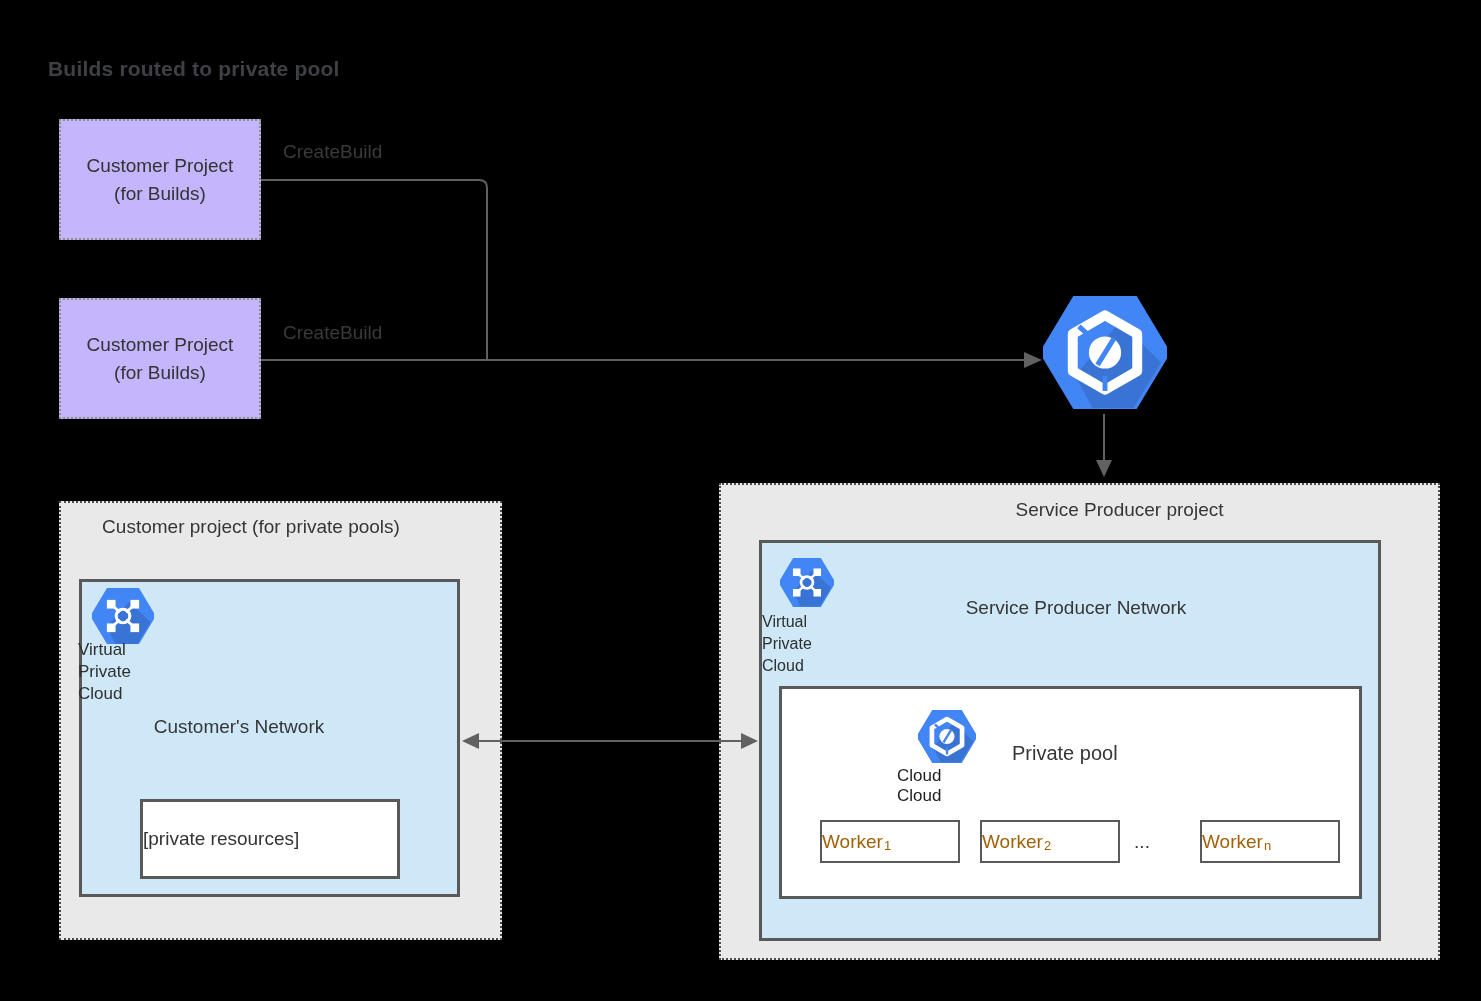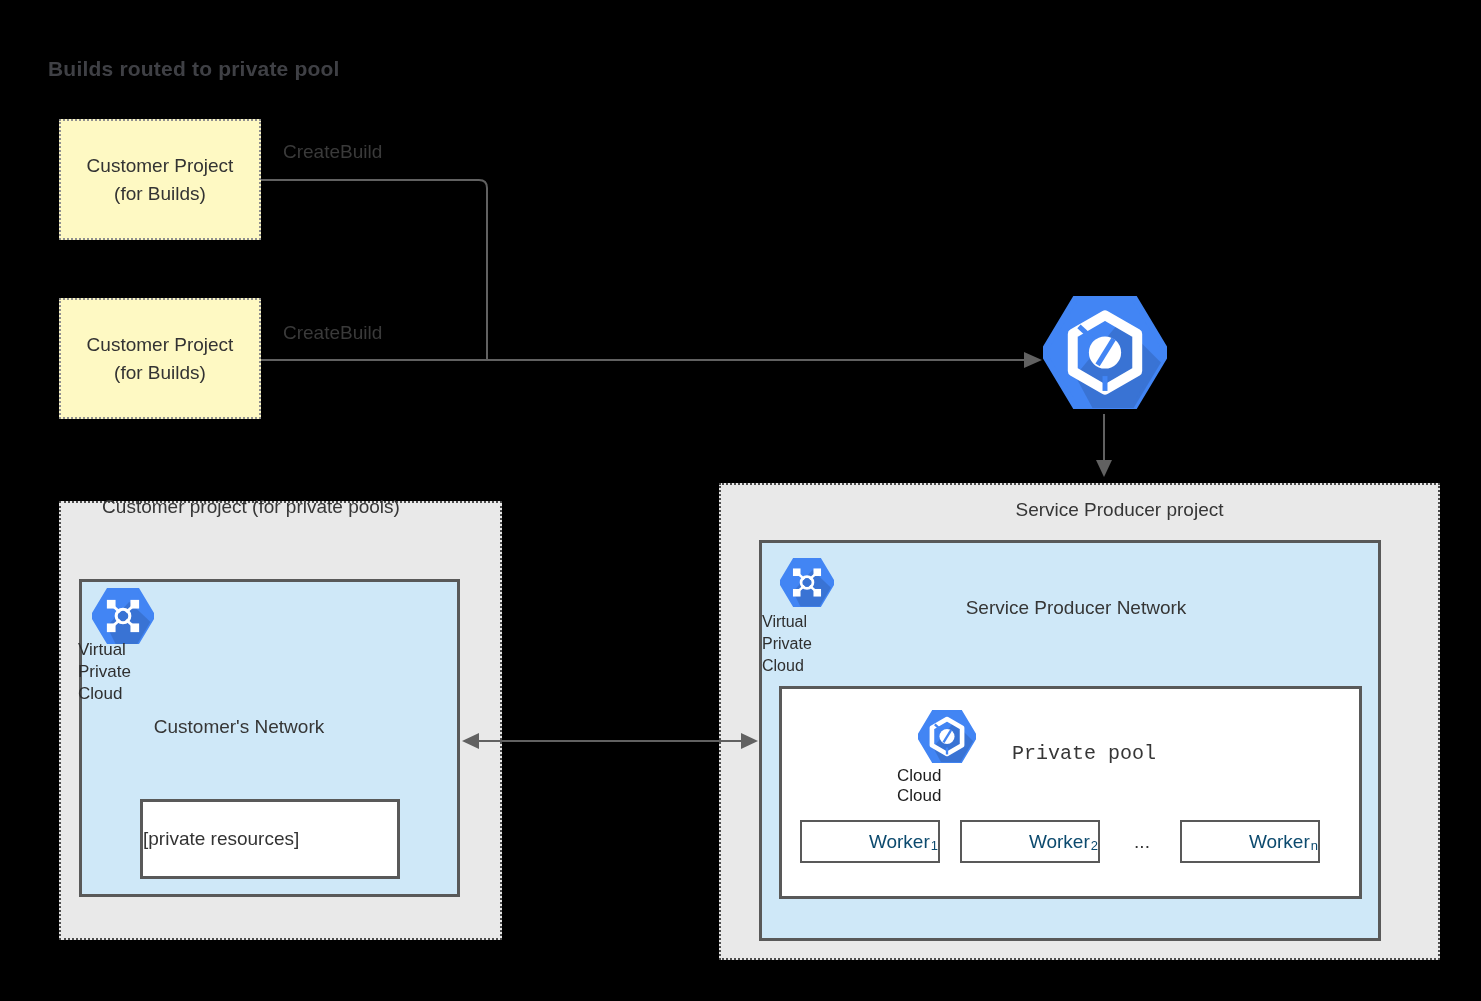--- a/index.html
+++ b/index.html
@@ -3,35 +3,35 @@
 <meta charset="utf-8">
 <style>
   html,body{margin:0;padding:0;background:#000;}
   .canvas{
     position:relative;width:1481px;height:1001px;background:#000;overflow:hidden;
     font-family:"Liberation Sans", sans-serif;
   }
   .abs{position:absolute;box-sizing:border-box;}
   .diagram-title{font-size:21px;font-weight:bold;color:#3f4045;letter-spacing:.2px;}
   .box-dotted-small{
-    background:#fef9c3;border:2px dotted #8f8f8f;
+    background:#c4b5fd;border:2px dotted #8f8f8f;
     display:flex;flex-direction:column;align-items:center;justify-content:center;
     font-size:19px;color:#333;line-height:28px;text-align:center;
   }
   .box-dotted-big{background:#e9e9e9;border:2px dotted #4d4d4d;}
   .zone-title{font-size:19px;color:#363636;text-align:center;}
   .box-blue{background:#cfe8f8;border:3px solid #595959;}
   .box-white{background:#ffffff;border:3px solid #595959;}
   .edge-label{font-size:19px;color:#3a3a3a;}
   .net-title{font-size:19px;color:#363636;text-align:center;padding-left:12px;}
   .icon-label{color:#2f2f2f;text-align:left;}
   .worker-box{
     background:#fff;border:2px solid #595959;
-    display:flex;align-items:center;justify-content:flex-end;
-    font-size:19px;color:#0c4a6e;
+    display:flex;align-items:center;justify-content:flex-start;
+    font-size:19px;color:#a16207;margin-left:20px;
   }
   .w-sub{font-size:13px;position:relative;bottom:-4px;margin-left:1px;}
   .ellipsis{font-size:19px;color:#333;text-align:center;}
   .private-pool-label{font-size:20px;color:#363636;}
   svg.overlay{position:absolute;left:0;top:0;pointer-events:none;}
 </style>
 </head>
 <body>
 
 <div class="canvas">
@@ -45,21 +45,21 @@
 
   <div class="abs box-dotted-small" style="left:59px;top:298px;width:202px;height:121px;">
     <span>Customer Project</span>
     <span>(for Builds)</span>
   </div>
 
   <div class="abs edge-label" style="left:283px;top:141px;">CreateBuild</div>
   <div class="abs edge-label" style="left:283px;top:322px;">CreateBuild</div>
 
   <div class="abs box-dotted-big" style="left:59px;top:501px;width:443px;height:439px;"></div>
-  <div class="abs zone-title" style="left:59px;top:496px;width:384px;">Customer project (for private pools)</div>
+  <div class="abs zone-title" style="left:59px;top:516px;width:384px;">Customer project (for private pools)</div>
 
   <div class="abs box-blue" style="left:79px;top:579px;width:381px;height:318px;"></div>
 
   <svg class="abs" style="left:92px;top:588px;" width="62" height="56" viewBox="0 0 100 90">
     <defs>
         <clipPath id="hexc1">
           <polygon points="0,45 27,0 73,0 100,45 73,90 27,90"></polygon>
         </clipPath>
       </defs>
     <polygon points="0,45 27,0 73,0 100,45 73,90 27,90" fill="#4285F4" stroke="#4285F4" stroke-width="5" stroke-linejoin="round"></polygon>
@@ -139,21 +139,21 @@
     <line x1="50" y1="64" x2="50" y2="76" stroke="#4285F4" stroke-width="4"></line>
     <line x1="29" y1="24" x2="40" y2="34" stroke="#4285F4" stroke-width="4"></line>
     <circle cx="50" cy="45" r="13" fill="#fff"></circle>
     <line x1="44" y1="55" x2="57" y2="34" stroke="#4285F4" stroke-width="4"></line>
   </svg>
   <div class="abs icon-label" style="left:897px;top:766px;width:100px;font-size:17px;line-height:20px;color:#1d1d1d;">
     <div>Cloud</div>
     <div>Cloud</div>
   </div>
 
-  <div class="abs private-pool-label" style="left:1012px;top:742px;font-family:Liberation Mono, monospace;">Private pool</div>
+  <div class="abs private-pool-label" style="left:1012px;top:742px;">Private pool</div>
 
   <div class="abs worker-box" style="left:800px;top:820px;width:140px;height:43px;">
     <span class="w-base">Worker</span>
       <span class="w-sub">1</span>
   </div>
   <div class="abs worker-box" style="left:960px;top:820px;width:140px;height:43px;">
     <span class="w-base">Worker</span>
       <span class="w-sub">2</span>
   </div>
   <div class="abs ellipsis" style="left:1120px;top:831px;width:44px;">...</div>

